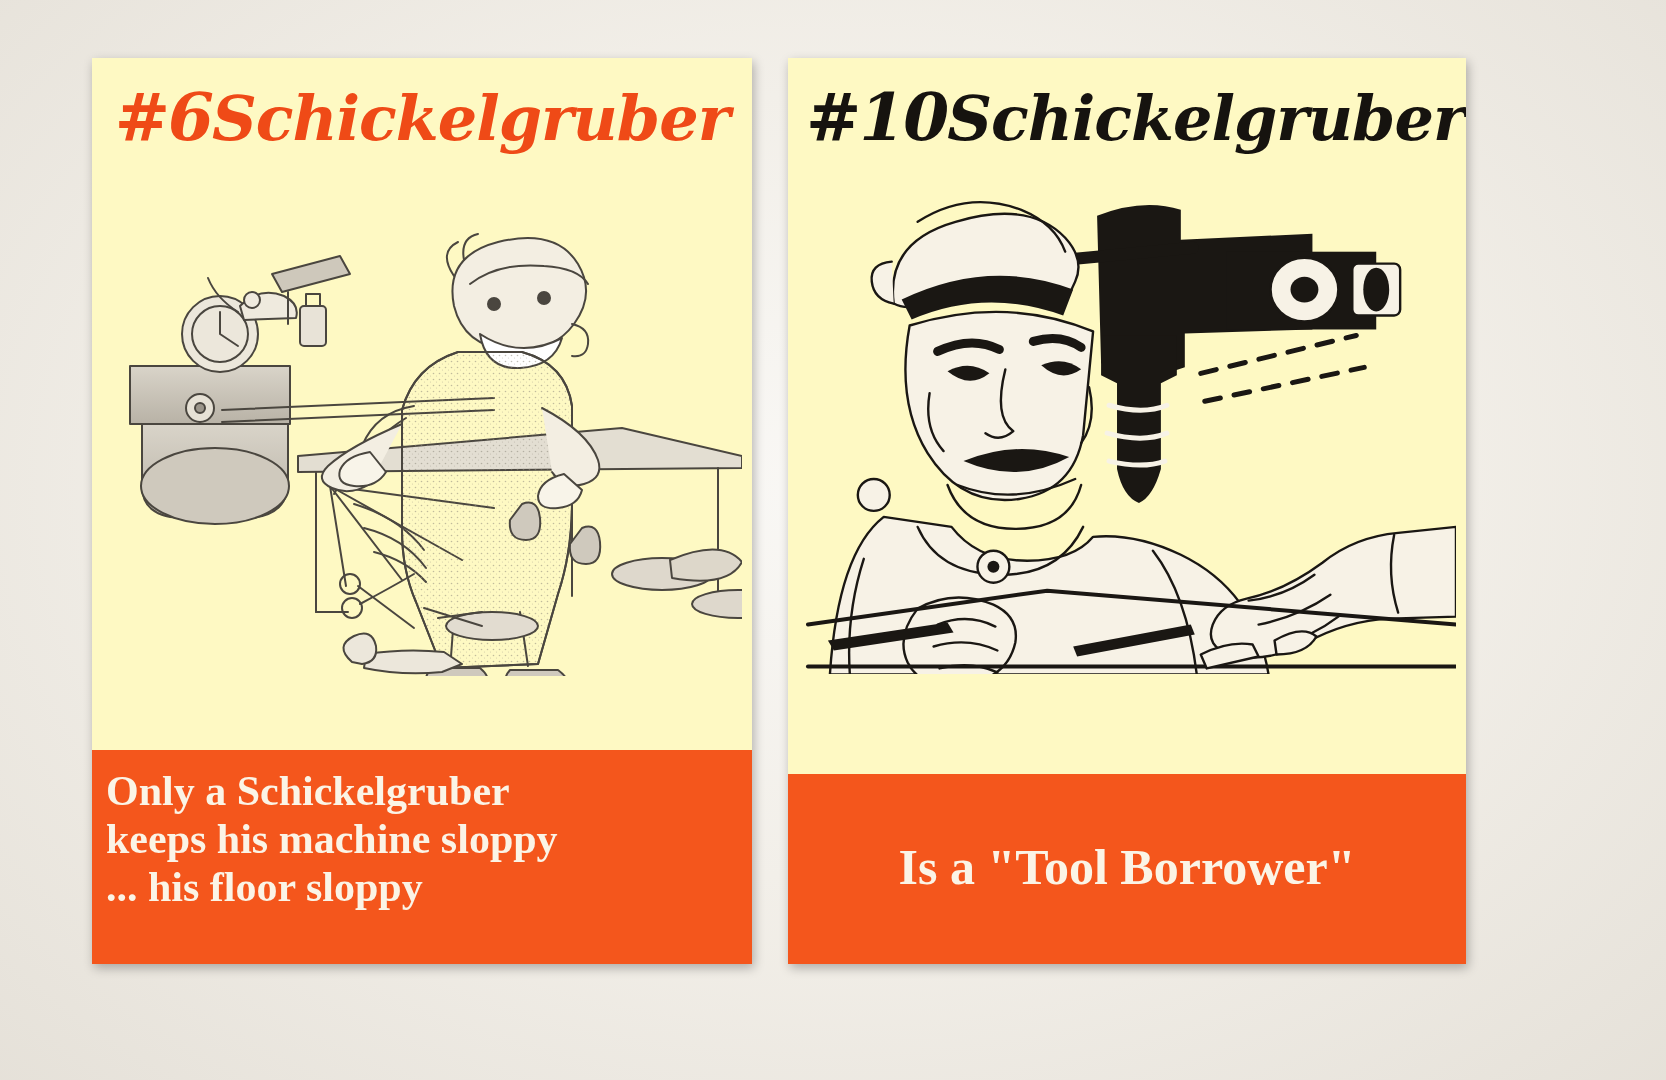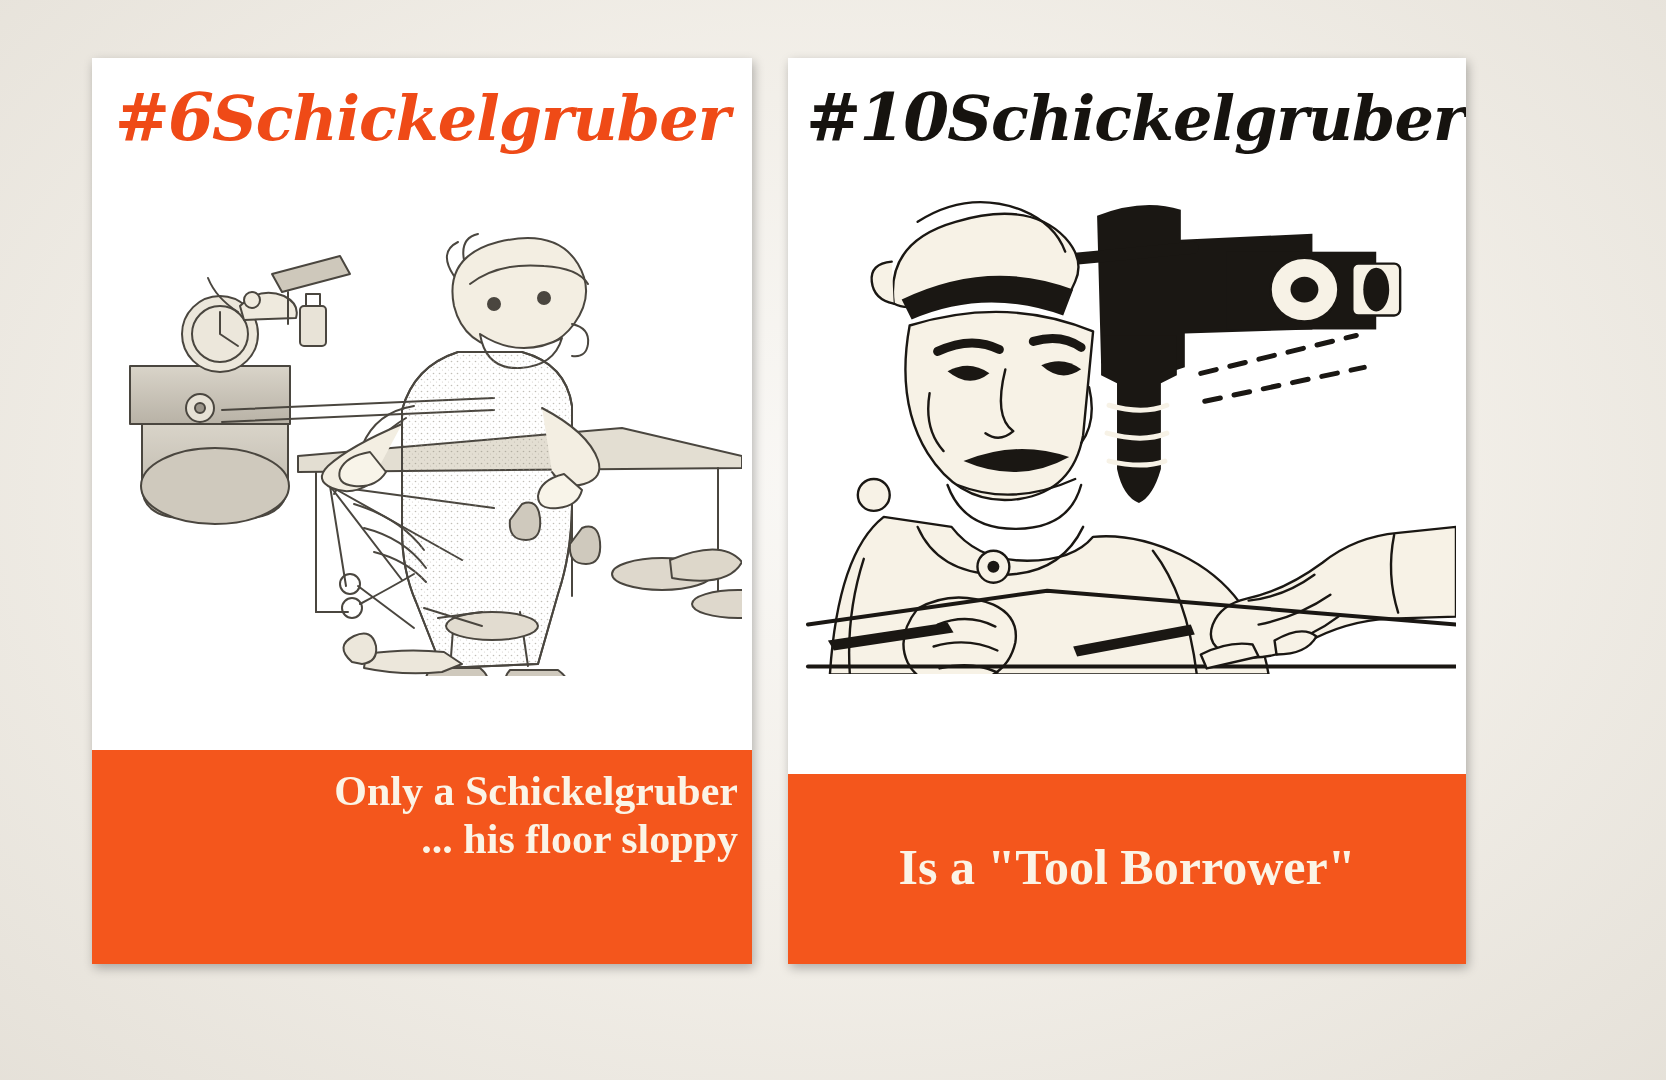--- a/index.html
+++ b/index.html
@@ -33,21 +33,21 @@
     left: 92px;
     top: 58px;
     width: 1478px;
     height: 906px;
     display: flex;
     gap: 36px;
   }
 
   .poster {
     position: relative;
-    background: #ffffff;
+    background: #fef9c3;
     box-shadow: 2px 4px 10px rgba(0,0,0,0.28);
     display: flex;
     flex-direction: column;
     overflow: hidden;
   }
   .poster.left { width: 660px; }
   .poster.right { width: 678px; }
 
   .poster-head {
     padding: 26px 18px 6px 18px;
@@ -77,21 +77,21 @@
   .art {
     position: relative;
     flex: 1 1 auto;
     margin: 0 10px;
     overflow: hidden;
   }
 
   .banner {
     background: #f4561c;
     color: #fbf4e6;
-    text-align: right;
+    text-align: left;
     font-family: "Liberation Serif", serif;
     font-weight: bold;
     line-height: 1.14;
     padding: 18px 14px 22px 14px;
   }
   .poster.left .banner { font-size: 42px; height: 214px; box-sizing: border-box; }
   .poster.right .banner { font-size: 50px; height: 190px; box-sizing: border-box; display:flex; align-items:center; justify-content:center; }
   .banner .line { display: block; }
 
   
@@ -196,20 +196,21 @@
             <path d="M264 498 q40 -6 78 -2 l18 12 l-20 8 q-40 4 -78 -4 z" fill="#ece7db"></path>
             <path d="M250 506 q-18 -16 2 -26 q18 -8 22 10 q2 16 -14 18 z" fill="#ece7db"></path>
 
             <path d="M568 404 q52 -22 72 2 q-14 26 -70 16 z" fill="#ddd7ca"></path>
           </g>
         </svg>
       </div>
 
       <div class="banner">
         <span class="line">Only a Schickelgruber</span>
+        <span class="line">keeps his machine sloppy</span>
         <span class="line">... his floor sloppy</span>
       </div>
     </div>
 
     <div class="poster right">
       <div class="poster-head">
         <div class="headline">
           <span class="num">#10</span><span>Schickelgruber</span>
         </div>
       </div>

